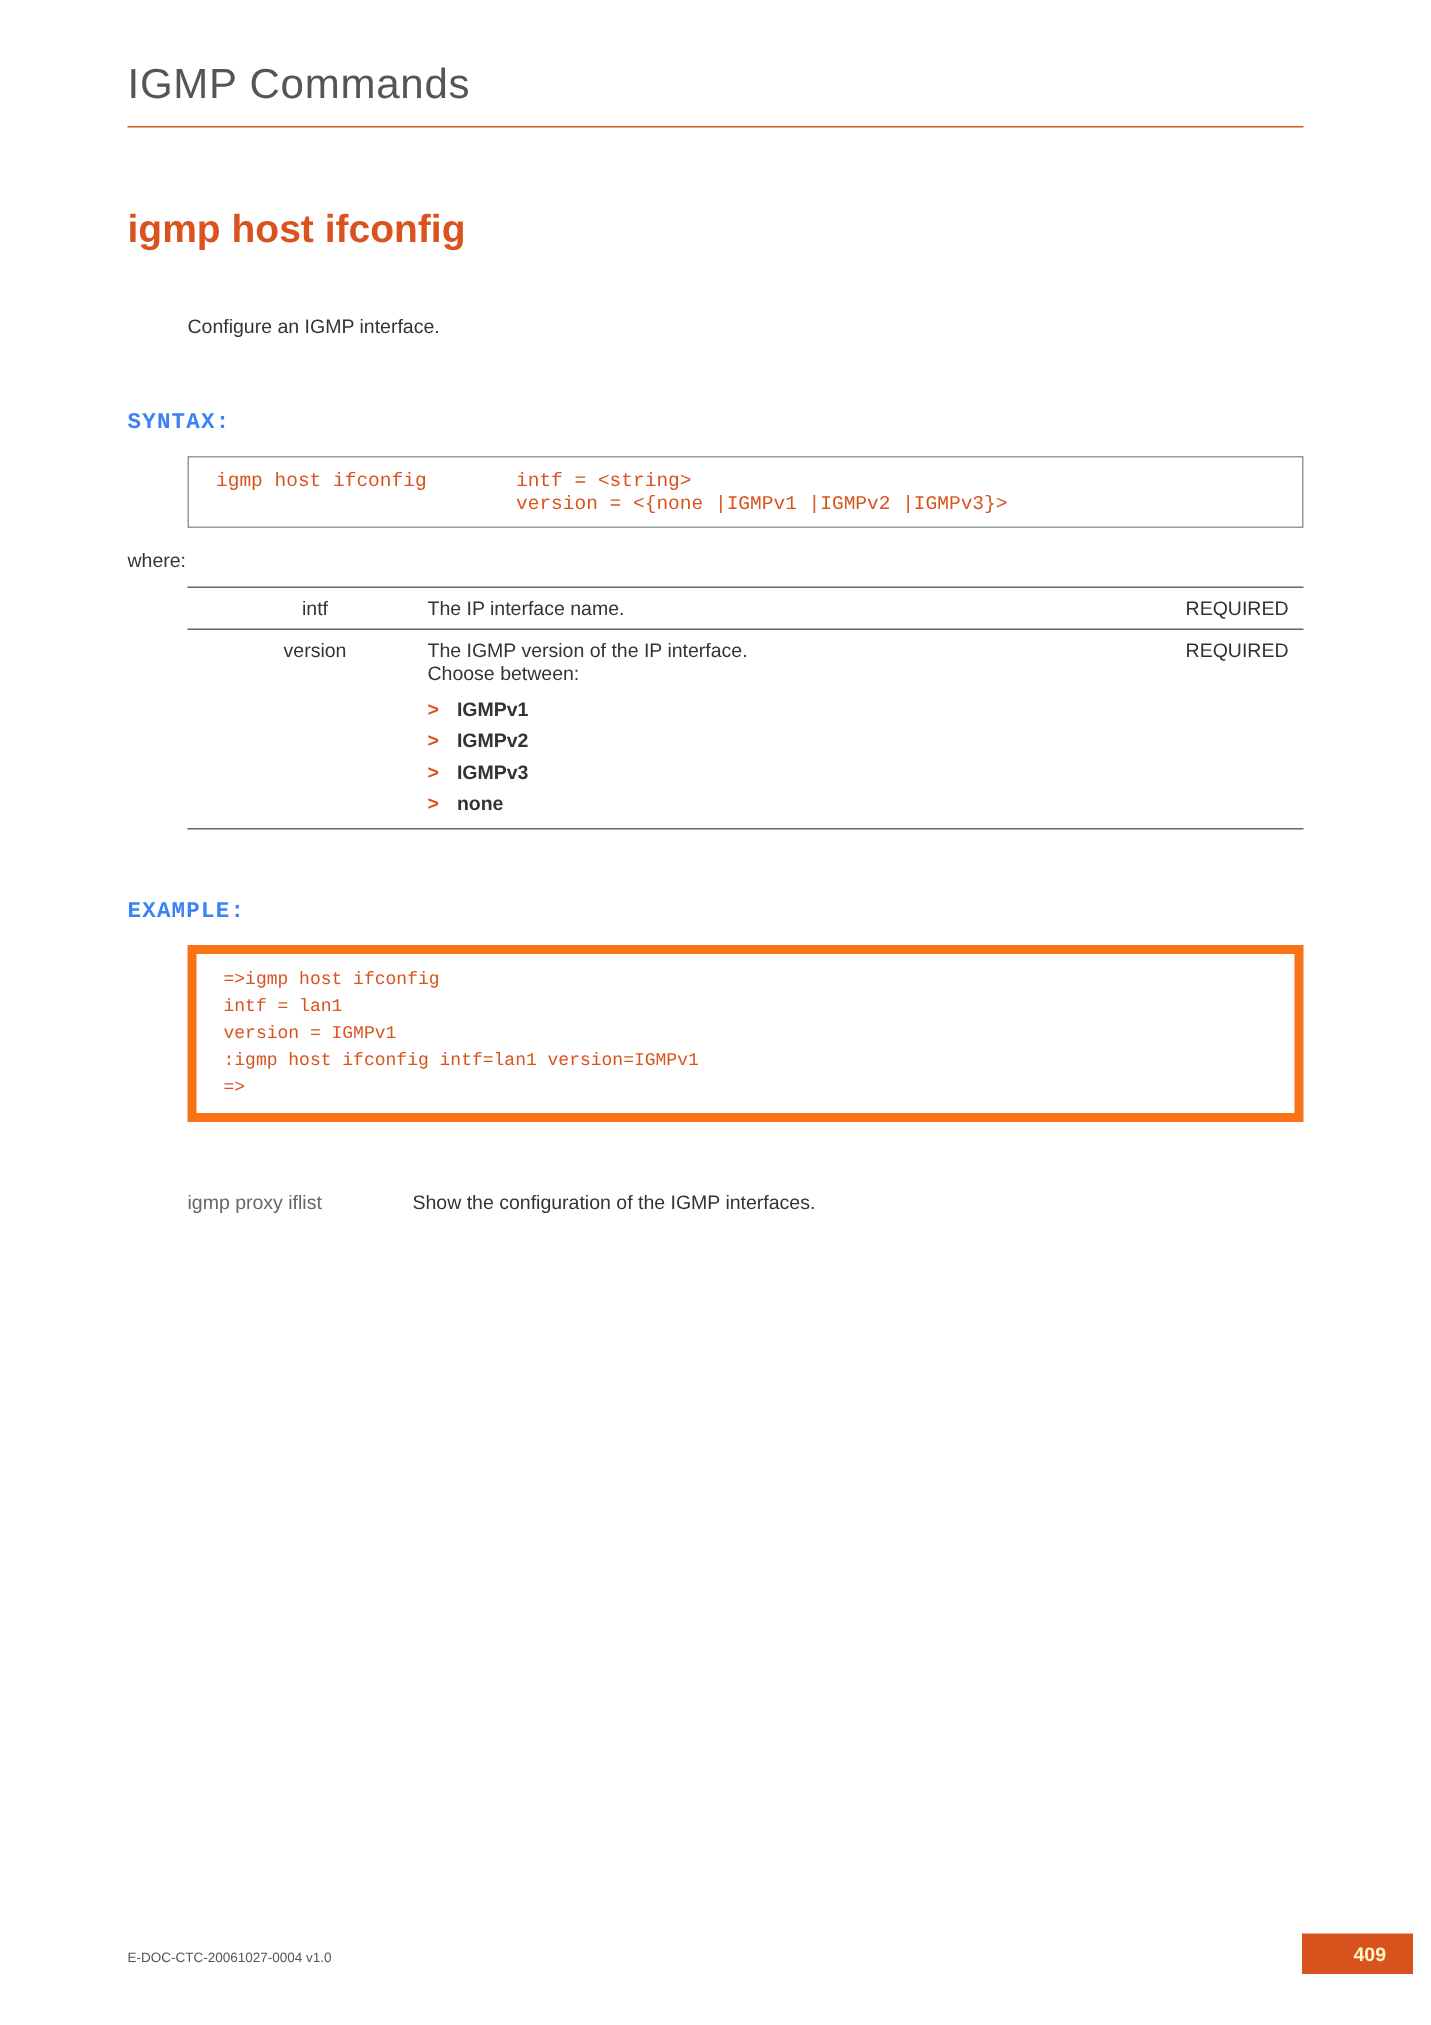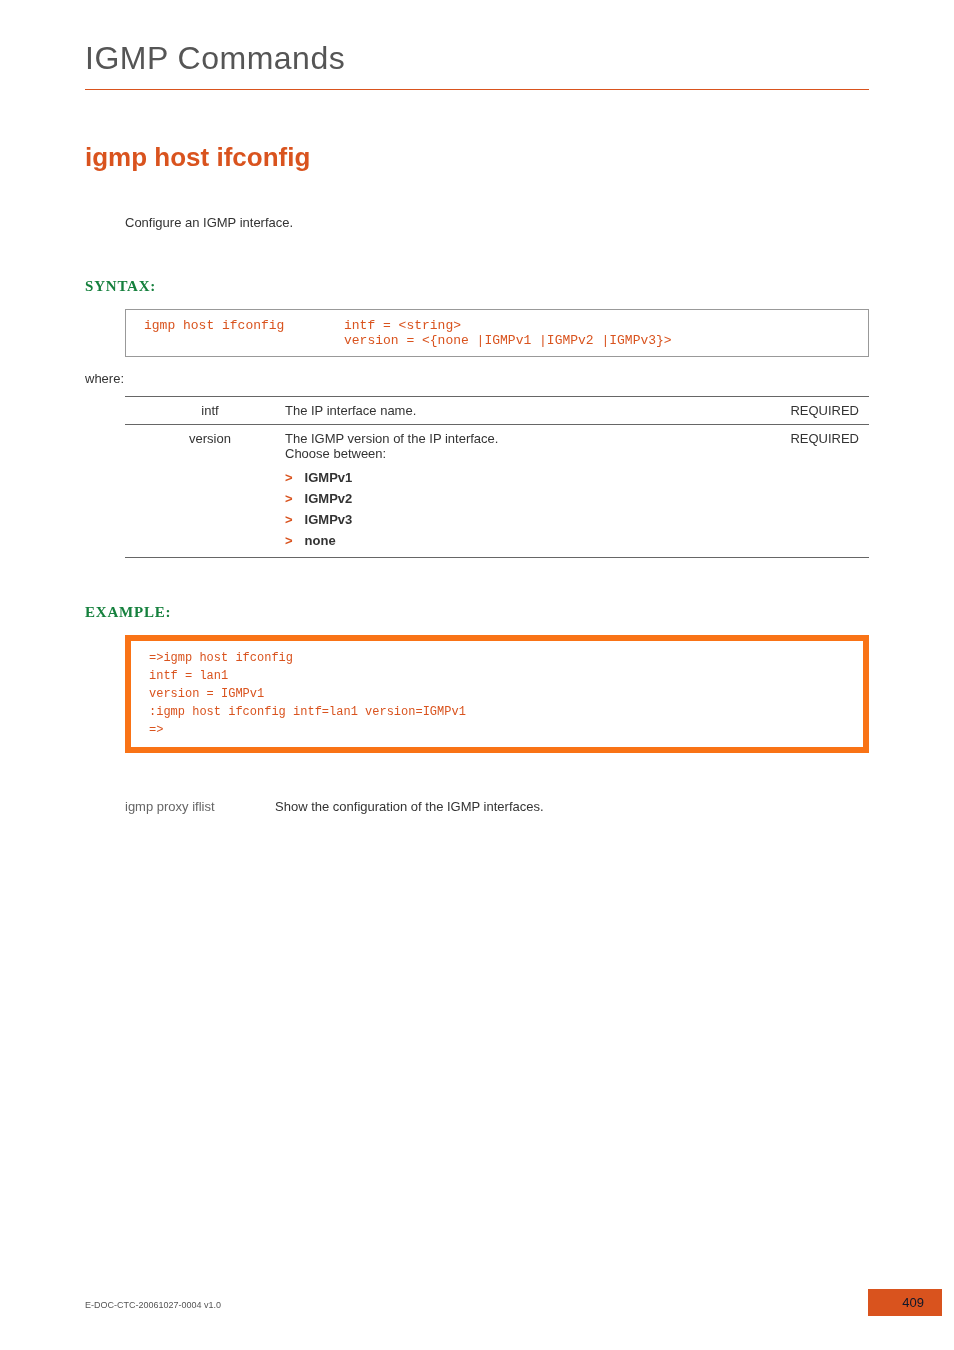--- a/index.html
+++ b/index.html
@@ -8,21 +8,21 @@
     height: 1350px;
     background: #fff;
     font-family: Arial, Helvetica, sans-serif;
     color: #333;
     position: relative;
   }
   .page {
     padding: 40px 85px 0 85px;
   }
   .chapter-title {
-    font-size: 32px;
+    font-size: 28px;
     font-weight: 300;
     color: #555;
     letter-spacing: 0.5px;
     margin-bottom: 12px;
     font-family: "Arial Narrow", Arial, sans-serif;
     font-stretch: condensed;
   }
   .red-rule {
     border: none;
     border-top: 1.5px solid #d9531e;
@@ -38,24 +38,24 @@
   }
   .desc {
     font-size: 13px;
     color: #333;
     margin-left: 40px;
     margin-bottom: 48px;
   }
   .section-label {
     font-size: 15px;
     font-weight: bold;
-    color: #15803d;
+    color: #3b82f6;
     letter-spacing: 0.8px;
     margin-bottom: 14px;
-    font-family: Liberation Serif, serif;
+    font-family: Liberation Mono, monospace;
     font-stretch: condensed;
   }
   .syntax-box {
     border: 1px solid #999;
     padding: 8px 18px;
     margin-left: 40px;
     margin-bottom: 14px;
     font-family: "Courier New", monospace;
     font-size: 13px;
     color: #d9531e;
@@ -113,23 +113,23 @@
   }
   .doc-id {
     font-size: 9px;
     color: #555;
   }
   .page-num-box {
     position: absolute;
     right: 0;
     bottom: -6px;
     background: #d9531e;
-    color: #0f172a;
-    font-size: 13px;
-    font-weight: normal;
+    color: #fef9c3;
+    font-size: 13px;
+    font-weight: bold;
     padding: 6px 18px 6px 34px;
   }
 </style>
 </head>
 <body>
 
 <div class="page">
   <div class="chapter-title">IGMP Commands</div>
   <hr class="red-rule">
 

